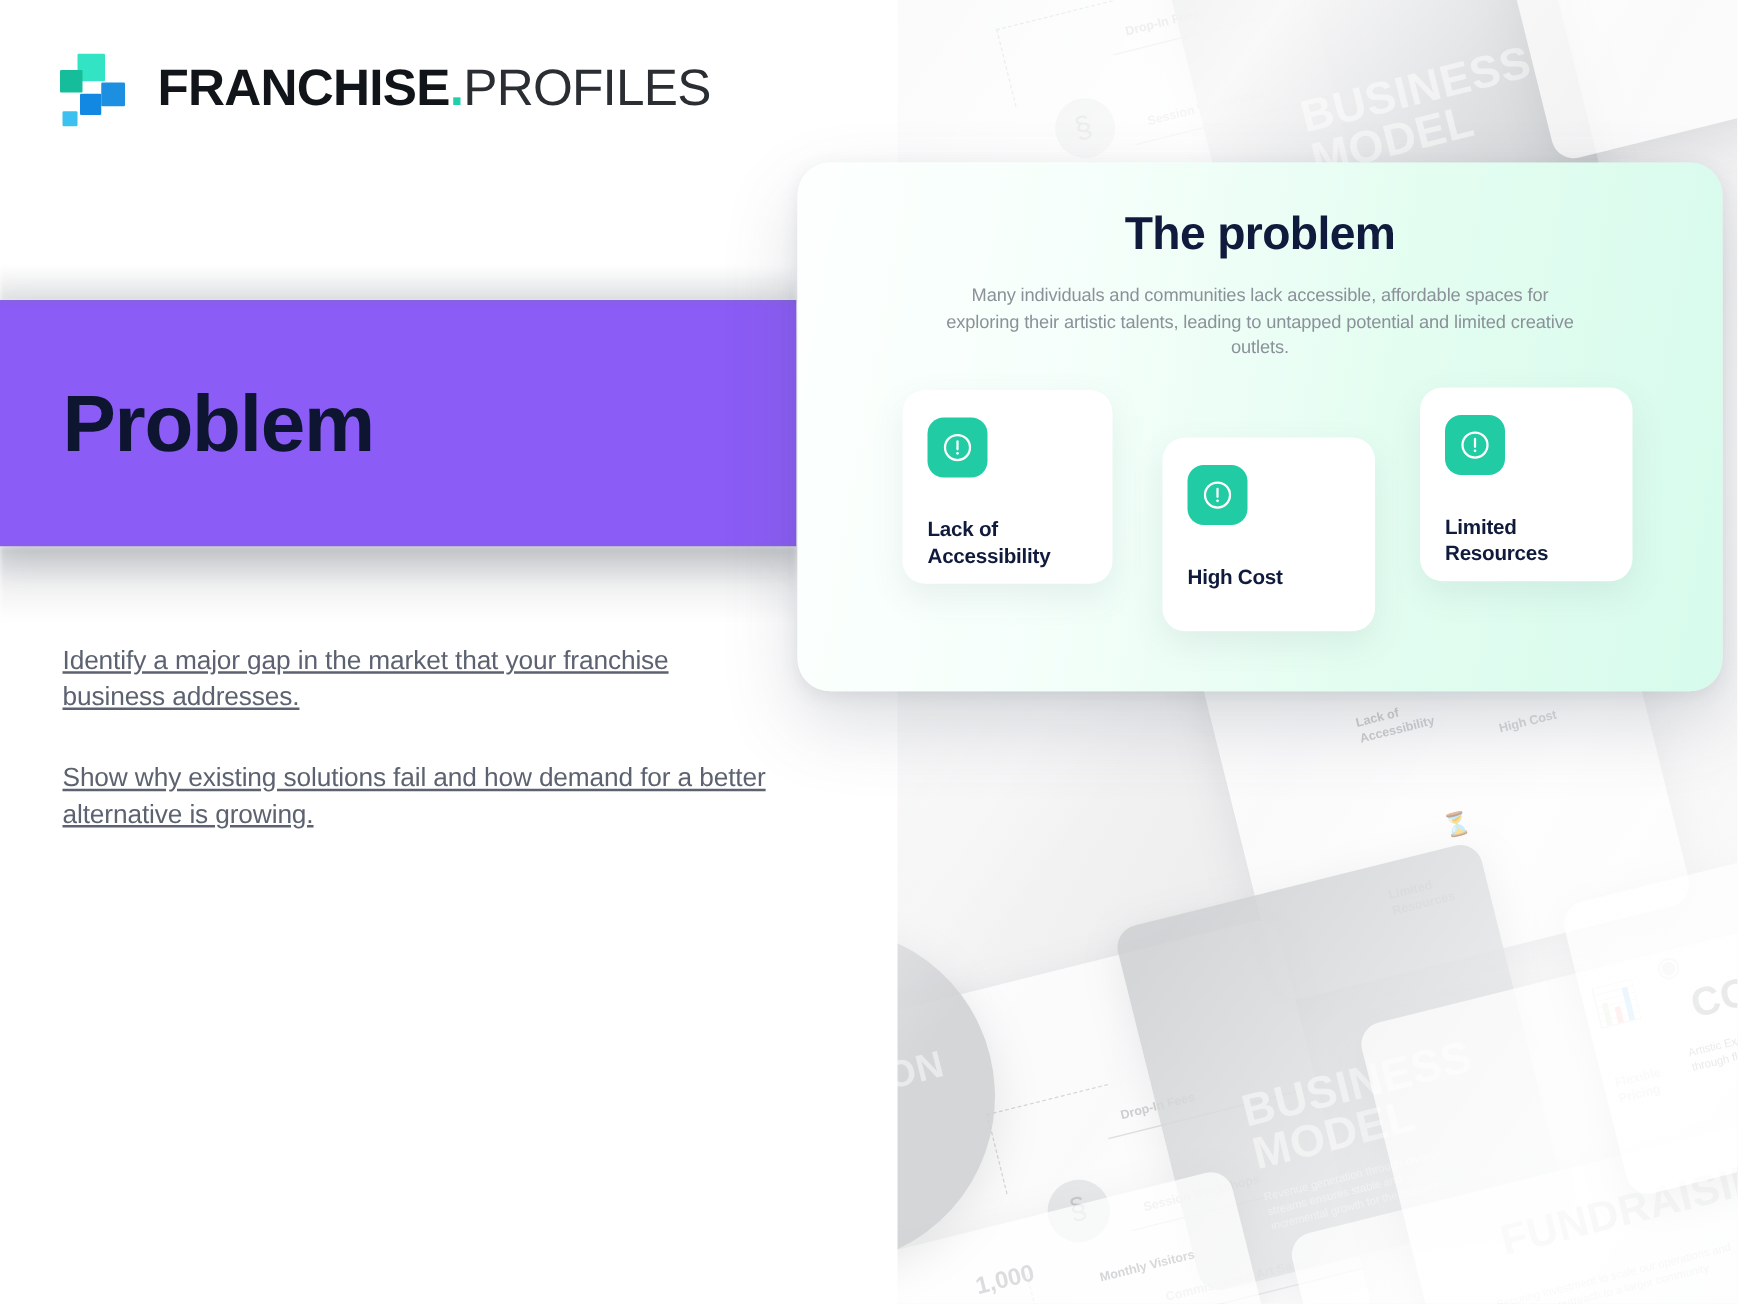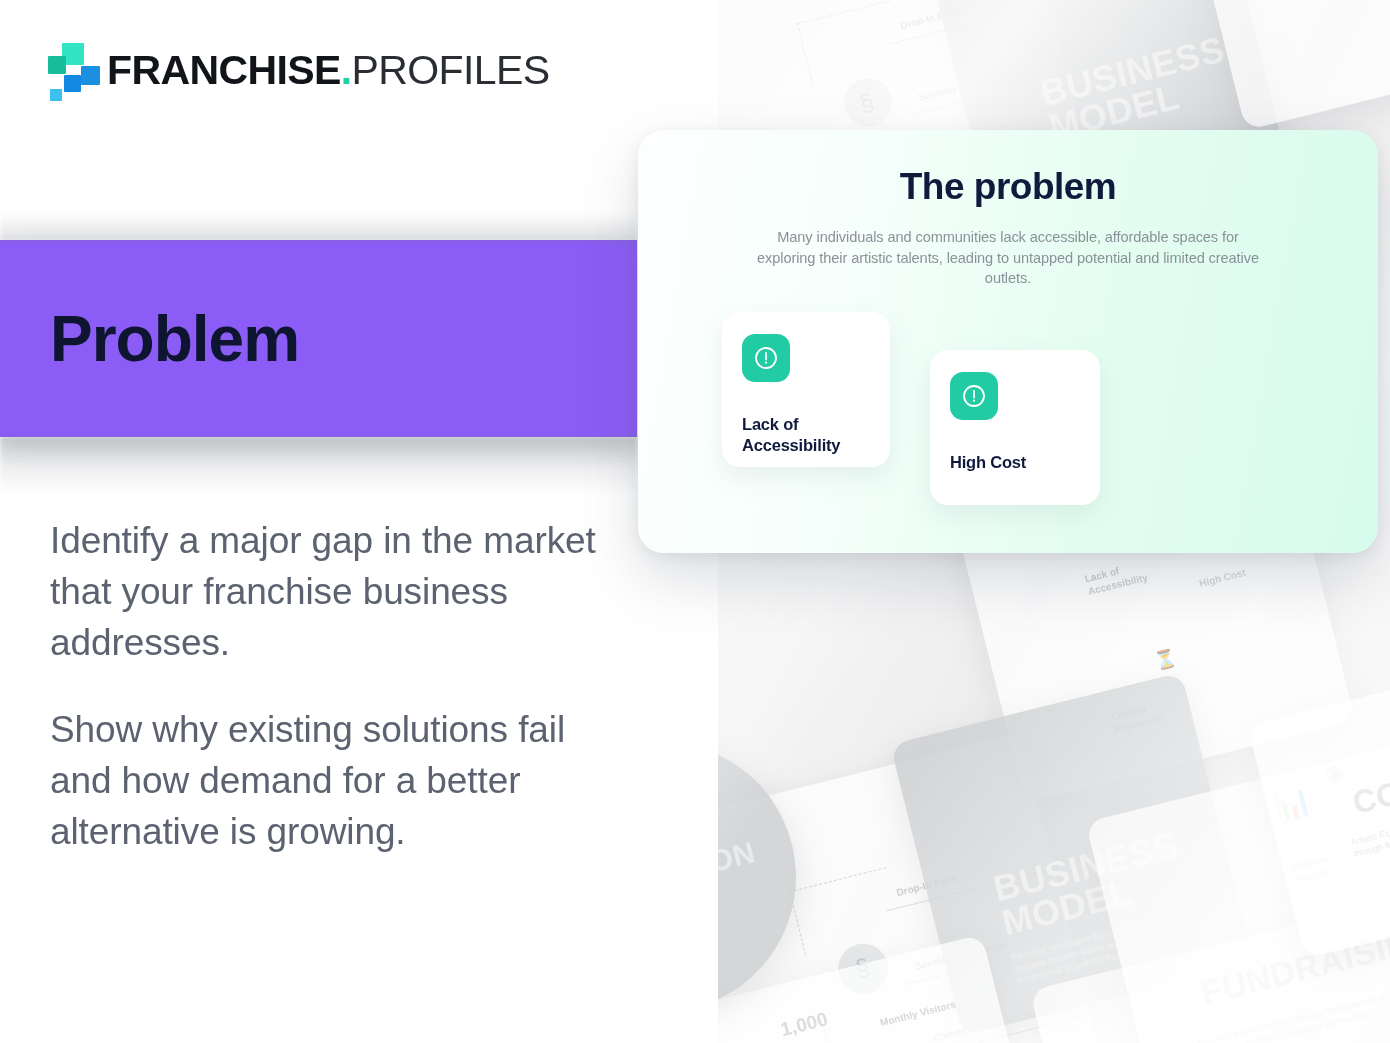--- a/index.html
+++ b/index.html
@@ -106,21 +106,21 @@
     width: 718px; height: 1043px;
     background: #ffffff;
     z-index: 4;
   }
 
   #logo {
     position: absolute;
     left: 48px; top: 42px;
     display: flex;
     align-items: center;
-    gap: 3px;
+    gap: 22px;
   }
   #logo-mark {
     position: relative;
     width: 56px; height: 56px;
   }
   #logo-mark i {
     position: absolute;
     display: block;
     border-radius: 1px;
   }
@@ -175,25 +175,26 @@
     filter: blur(2px);
     z-index: 3;
   }
 
   #body-copy {
     position: absolute;
     left: 50px; top: 515px;
     width: 570px;
   }
   #body-copy p {
-    font-size: 37px;
+    font-size: 21px;
     line-height: 1.38;
     color: #5c6270;
     margin-bottom: 36px;
     letter-spacing: -0.1px;
+    text-decoration: underline;
   }
   #body-copy p:last-child { margin-bottom: 0; }
 
   
   #problem-panel {
     position: absolute;
     left: 638px; top: 130px;
     width: 740px; height: 423px;
     border-radius: 26px;
     background: linear-gradient(100deg, #fdfffe 0%, #f6fffb 28%, #e4fdf1 62%, #d6fbec 100%);
@@ -396,16 +397,27 @@
       <div class="ico">
         <svg width="28" height="28" viewBox="0 0 28 28" fill="none">
           <circle cx="14" cy="14" r="10" stroke="#ffffff" stroke-width="1.8"></circle>
           <line x1="14" y1="9" x2="14" y2="15.4" stroke="#ffffff" stroke-width="1.8" stroke-linecap="round"></line>
           <circle cx="14" cy="18.6" r="1.1" fill="#ffffff"></circle>
         </svg>
       </div>
       <div class="cap">High Cost</div>
     </div>
 
+    <div class="p-card" id="card-2">
+      <div class="ico">
+        <svg width="28" height="28" viewBox="0 0 28 28" fill="none">
+          <circle cx="14" cy="14" r="10" stroke="#ffffff" stroke-width="1.8"></circle>
+          <line x1="14" y1="9" x2="14" y2="15.4" stroke="#ffffff" stroke-width="1.8" stroke-linecap="round"></line>
+          <circle cx="14" cy="18.6" r="1.1" fill="#ffffff"></circle>
+        </svg>
+      </div>
+      <div class="cap">Limited
+Resources</div>
+    </div>
 
   </div>
 
 </div>
 
 </body></html>

